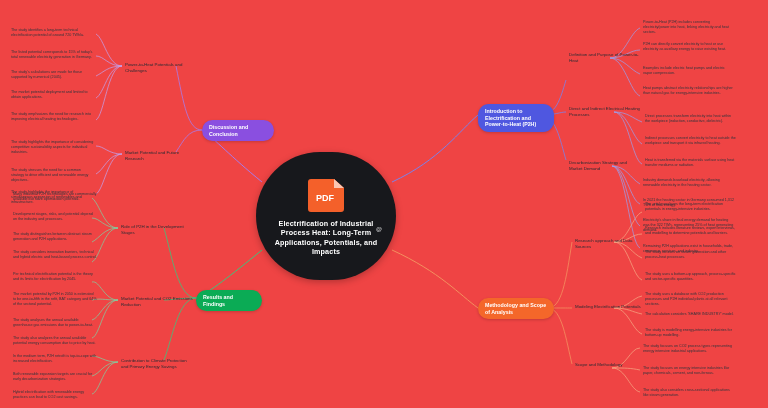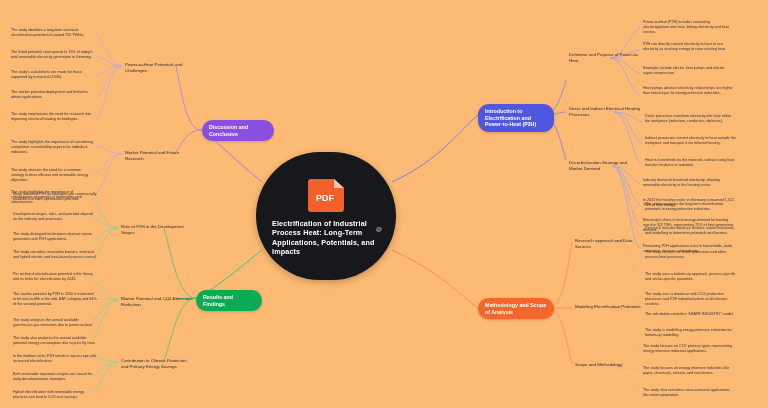--- a/index.html
+++ b/index.html
@@ -1,29 +1,29 @@
 <!DOCTYPE html>
 <html><head>
 <meta charset="utf-8">
 <style>
   html,body{margin:0;padding:0;background:#ffffff;}
   body{width:768px;height:408px;overflow:hidden;font-family:"Liberation Sans",sans-serif;}
-  #stage{position:relative;width:768px;height:408px;background:#fdba74;}
+  #stage{position:relative;width:768px;height:408px;background:#ef4444;}
   svg.links{position:absolute;left:0;top:0;width:768px;height:408px;pointer-events:none;}
 
   .center-node{
     position:absolute;left:256px;top:152px;width:140px;height:128px;
     background:#17181c;border-radius:64px;
     display:flex;flex-direction:column;align-items:center;justify-content:center;
     box-shadow:0 2px 7px rgba(0,0,0,.25);
   }
   .pdf-icon{width:40px;height:36px;position:relative;margin-bottom:7px;}
   .center-title{
     color:#ffffff;font-size:7.2px;line-height:9.4px;font-weight:bold;
-    width:108px;letter-spacing:.15px;
+    text-align:center;width:108px;letter-spacing:.15px;
   }
   .center-at{position:absolute;right:14px;top:74px;color:#d8d8da;font-size:6px;}
 
   .branch{
     position:absolute;border-radius:11px;padding:4px 7px;
     font-size:5.3px;line-height:6.6px;font-weight:bold;color:#fff;
     box-shadow:0 1px 3px rgba(0,0,0,.18);
   }
   .b-intro{background:#4f57e0;}
   .b-method{background:#f4672a;}

